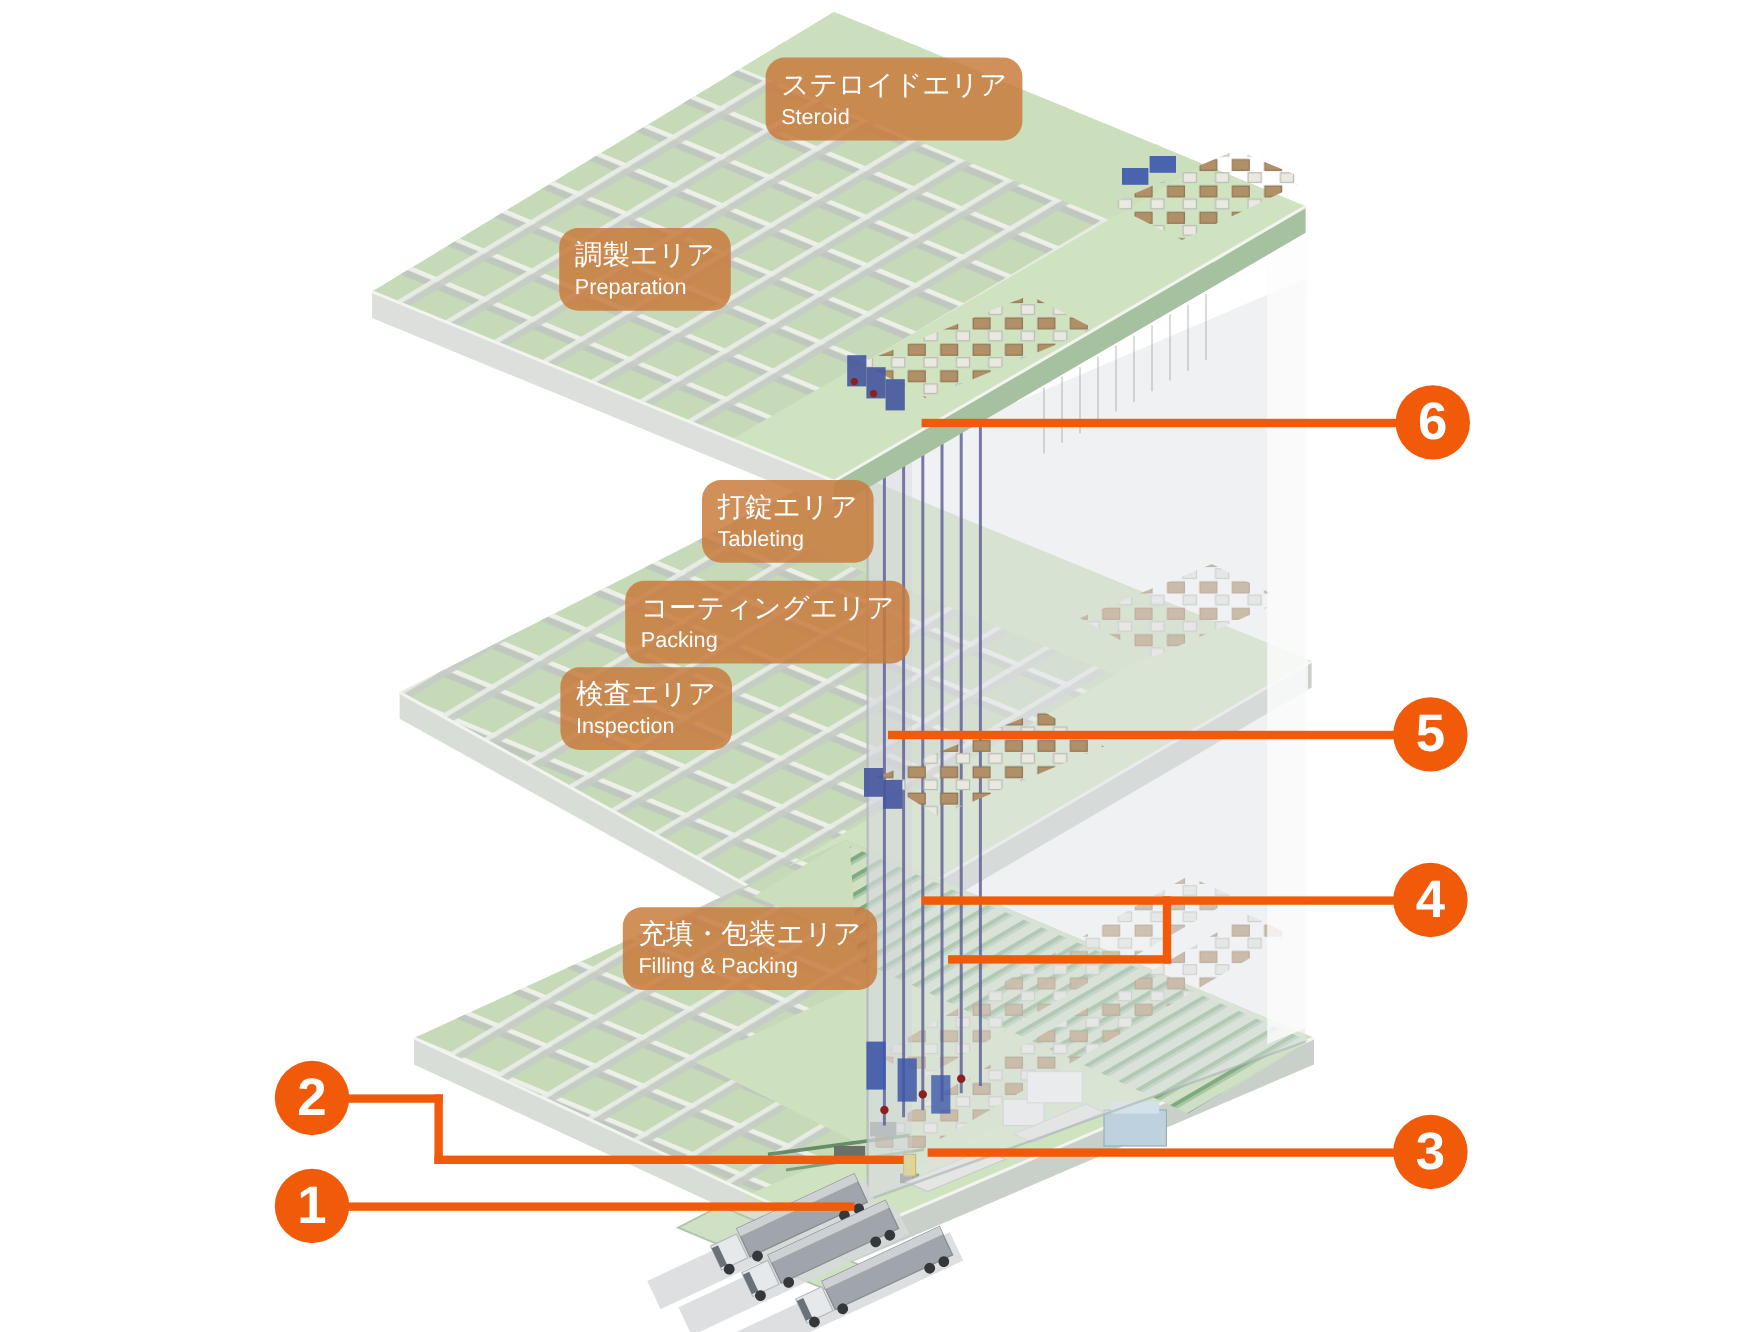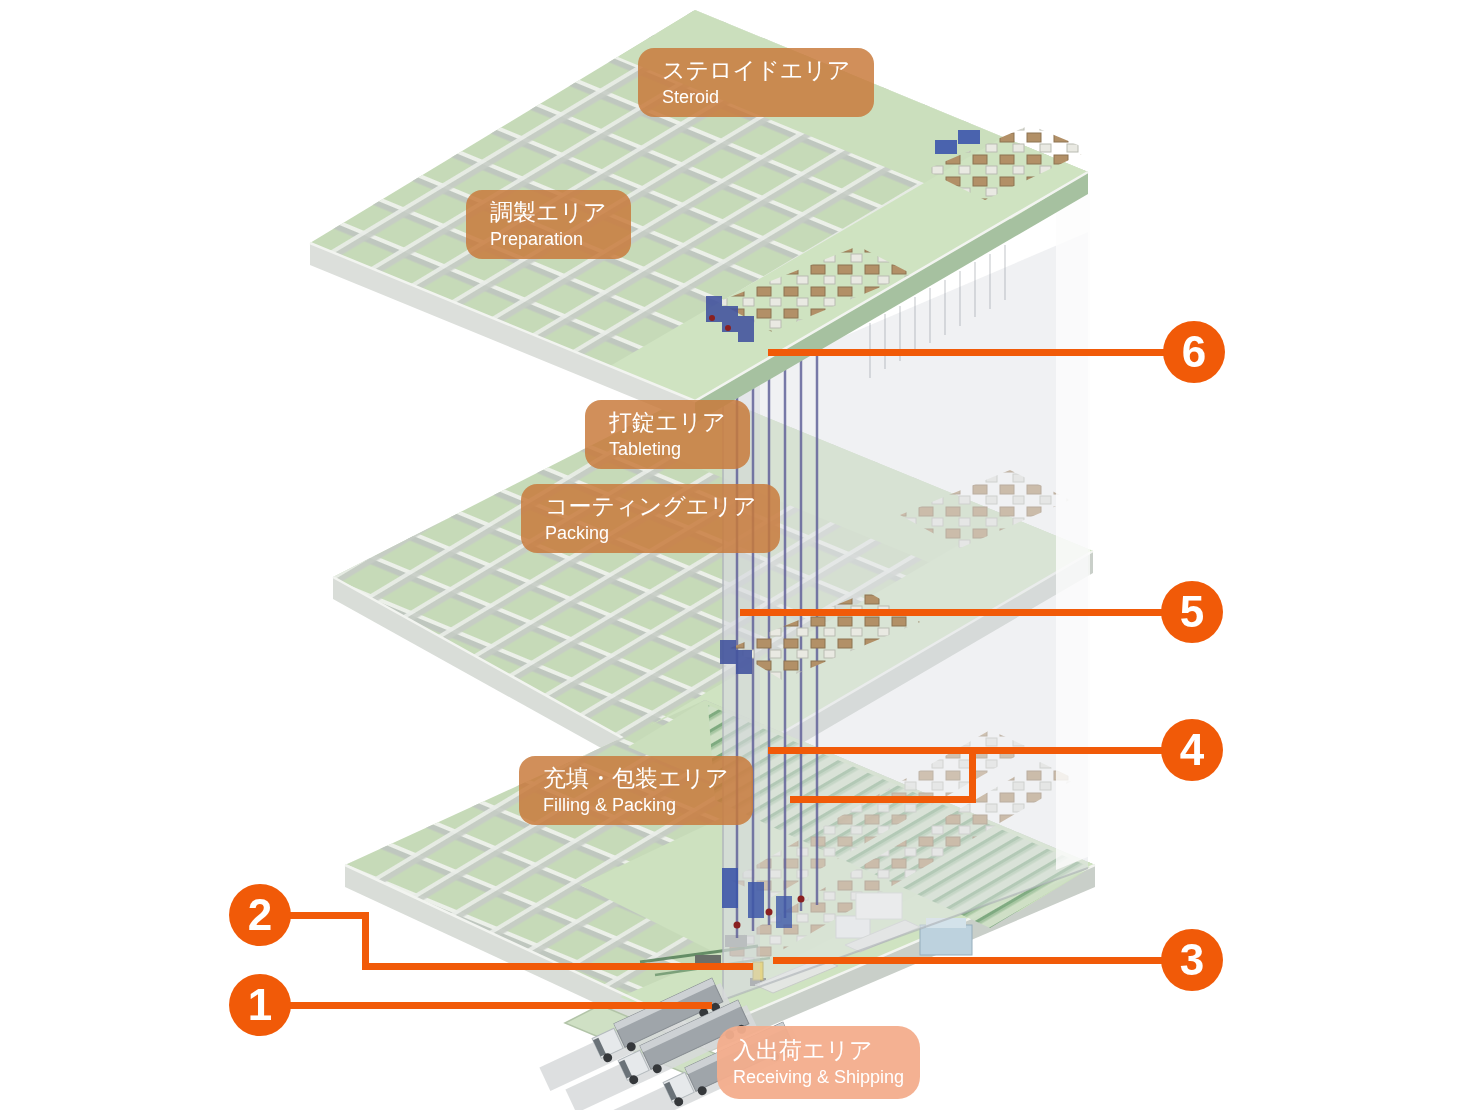--- a/index.html
+++ b/index.html
@@ -3,21 +3,21 @@
 <meta charset="utf-8">
 <style>
   html,body{margin:0;padding:0;background:#ffffff;}
   .stage{
     position:relative;width:1460px;height:1110px;background:#ffffff;overflow:hidden;
     font-family:"Liberation Sans","DejaVu Sans",sans-serif;
   }
   .stage svg{position:absolute;left:0;top:0;}
   .area-label{
     position:absolute;color:#ffffff;background:rgba(200,122,58,0.84);
-    border-radius:16px;padding:8px 24px;line-height:1.3;white-space:nowrap;z-index:5;
+    border-radius:16px;padding:8px 13px;line-height:1.3;white-space:nowrap;z-index:5;
   }
   .area-label .ja{font-size:23px;}
   .area-label .en{font-size:18px;}
   .area-label.light{background:rgba(243,173,140,0.95);border-radius:22px;padding:10px 16px;}
   .callout-line{position:absolute;background:#F15A08;z-index:6;}
   .callout-circle{
     position:absolute;width:62px;height:62px;border-radius:50%;background:#F15A08;
     color:#fff;font-size:44px;font-weight:bold;display:flex;align-items:center;
     justify-content:center;z-index:7;
   }
@@ -213,27 +213,27 @@
     <div class="en">Preparation</div>
   </div>
   <div class="area-label" style="left:585px;top:400px;">
     <div class="ja">打錠エリア</div>
     <div class="en">Tableting</div>
   </div>
   <div class="area-label" style="left:521px;top:484px;">
     <div class="ja">コーティングエリア</div>
     <div class="en">Packing</div>
   </div>
+  <div class="area-label" style="left:467px;top:556px;">
+    <div class="ja">検査エリア</div>
+    <div class="en">Inspection</div>
+  </div>
   <div class="area-label" style="left:519px;top:756px;">
     <div class="ja">充填・包装エリア</div>
     <div class="en">Filling &amp; Packing</div>
-  </div>
-  <div class="area-label light" style="left:717px;top:1026px;">
-    <div class="ja">入出荷エリア</div>
-    <div class="en">Receiving &amp; Shipping</div>
   </div>
 
   <div class="callout-line" style="left:768px;top:349px;width:397px;height:7px;"></div>
   <div class="callout-line" style="left:740px;top:609px;width:424px;height:7px;"></div>
   <div class="callout-line" style="left:768px;top:747px;width:396px;height:7px;"></div>
   <div class="callout-line" style="left:969px;top:747px;width:7px;height:56px;"></div>
   <div class="callout-line" style="left:790px;top:796px;width:186px;height:7px;"></div>
   <div class="callout-line" style="left:773px;top:957px;width:391px;height:7px;"></div>
   <div class="callout-line" style="left:289px;top:912px;width:80px;height:7px;"></div>
   <div class="callout-line" style="left:362px;top:912px;width:7px;height:58px;"></div>

